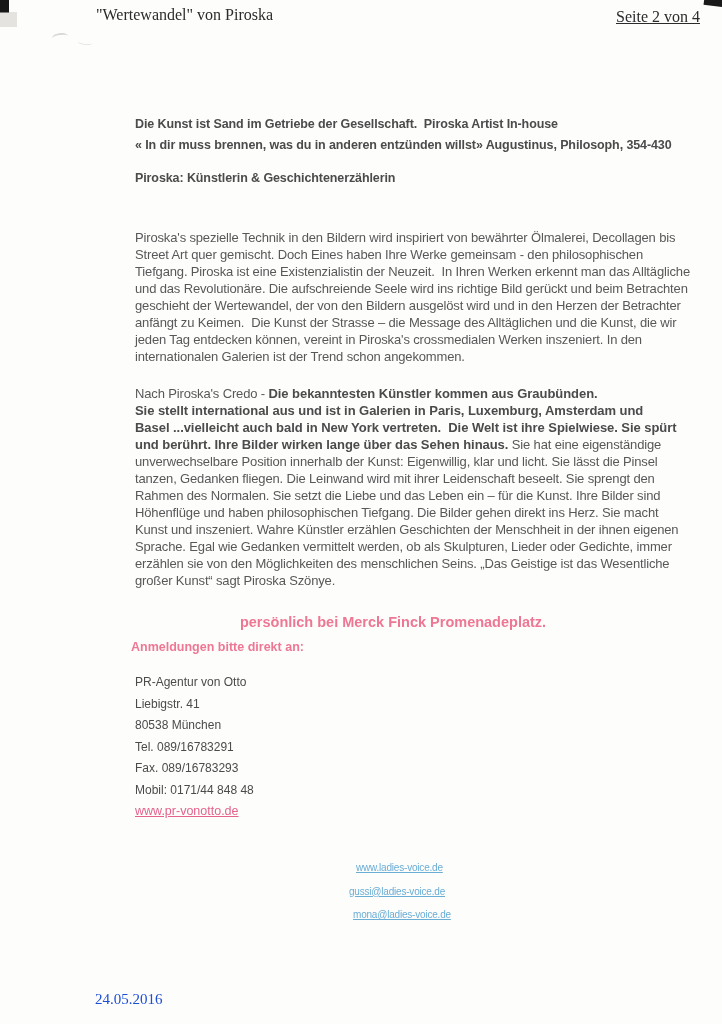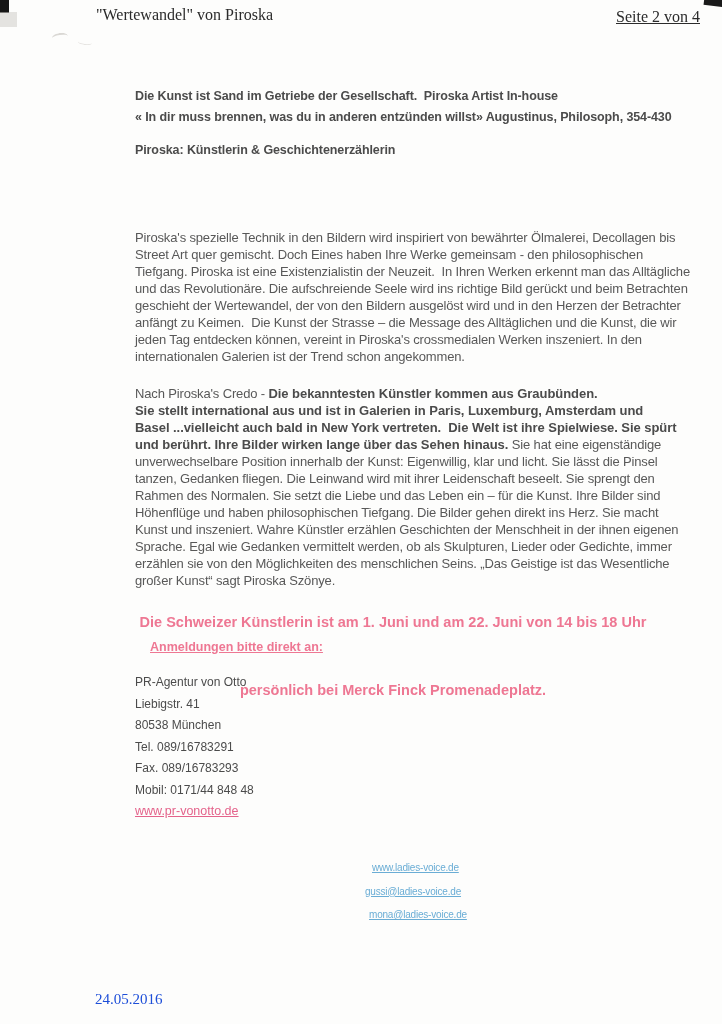--- a/index.html
+++ b/index.html
@@ -15,20 +15,21 @@
   .abs { position: absolute; }
   .serif { font-family: "Liberation Serif", serif; color: var(--header_text); }
   .header-text { font-size: 16px; }
 
   .intro-line {
     font-size: 12.5px;
     font-weight: bold;
     color: var(--bold);
     letter-spacing: -0.1px;
     white-space: pre;
+    margin-top: 28px;
   }
   .hero-rest { font-weight: normal; color: var(--body); }
 
   .body-par {
     width: 557px;
     font-size: 13px;
     line-height: 17px;
     letter-spacing: -0.15px;
     color: var(--body);
     white-space: pre-wrap;
@@ -61,21 +62,21 @@
     white-space: pre;
   }
   .link-pink {
     font-size: 12.5px;
     color: var(--link_pink);
     text-decoration: underline;
     line-height: 21.5px;
     cursor: pointer;
     white-space: pre;
   }
-  .footer-links { line-height: 10px; margin-left: 16px; }
+  .footer-links { line-height: 10px; }
   .footer-link {
     display: block;
     font-size: 10px;
     letter-spacing: -0.2px;
     color: var(--link_blue);
     text-decoration: underline;
     margin-bottom: 13.5px;
     cursor: pointer;
     white-space: pre;
   }
@@ -106,25 +107,24 @@
   <div class="abs intro-line" style="left:135px; top:110px;">« In dir muss brennen, was du in anderen entzünden willst» Augustinus, Philosoph, 354-430</div>
   <div class="abs intro-line" style="left:135px; top:143px;">Piroska: Künstlerin &amp; Geschichtenerzählerin</div>
 
   <div class="abs body-par" style="left:135px; top:203px;">Piroska's spezielle Technik in den Bildern wird inspiriert von bewährter Ölmalerei, Decollagen bis Street Art quer gemischt. Doch Eines haben Ihre Werke gemeinsam - den philosophischen Tiefgang. Piroska ist eine Existenzialistin der Neuzeit.  In Ihren Werken erkennt man das Alltägliche und das Revolutionäre. Die aufschreiende Seele wird ins richtige Bild gerückt und beim Betrachten geschieht der Wertewandel, der von den Bildern ausgelöst wird und in den Herzen der Betrachter anfängt zu Keimen.  Die Kunst der Strasse – die Message des Alltäglichen und die Kunst, die wir jeden Tag entdecken können, vereint in Piroska's crossmedialen Werken inszeniert. In den internationalen Galerien ist der Trend schon angekommen.</div>
 
   <div class="abs body-par" style="left:135px; top:359px;"><span>Nach Piroska's Credo - </span><span class="b">Die bekanntesten Künstler kommen aus Graubünden.
 </span><span class="b">Sie stellt international aus und ist in Galerien in Paris, Luxemburg, Amsterdam und
 </span><span class="b">Basel ...vielleicht auch bald in New York vertreten.  Die Welt ist ihre Spielwiese. Sie spürt und berührt. Ihre Bilder wirken lange über das Sehen hinaus.</span><span> Sie hat eine eigenständige unverwechselbare Position innerhalb der Kunst: Eigenwillig, klar und licht. Sie lässt die Pinsel tanzen, Gedanken fliegen. Die Leinwand wird mit ihrer Leidenschaft beseelt. Sie sprengt den Rahmen des Normalen. Sie setzt die Liebe und das Leben ein – für die Kunst. Ihre Bilder sind Höhenflüge und haben philosophischen Tiefgang. Die Bilder gehen direkt ins Herz. Sie macht Kunst und inszeniert. Wahre Künstler erzählen Geschichten der Menschheit in der ihnen eigenen Sprache. Egal wie Gedanken vermittelt werden, ob als Skulpturen, Lieder oder Gedichte, immer erzählen sie von den Möglichkeiten des menschlichen Seins. „Das Geistige ist das Wesentliche großer Kunst“ sagt Piroska Szönye.</span></div>
 
   <div class="abs event-block" style="top:566px;">
-    <div>Die Schweizer Künstlerin ist am 1. Juni und am 22. Juni von 14 bis 18 Uhr</div>
     <div>persönlich bei Merck Finck Promenadeplatz.</div>
   </div>
 
-  <div class="abs pink-small" style="left:150px; top:640px;text-decoration:underline;">Anmeldungen bitte direkt an:</div>
+  <div class="abs pink-small" style="left:131px; top:640px;">Anmeldungen bitte direkt an:</div>
 
   <div class="abs" style="left:135px; top:672px;">
     <div class="contact-line">PR-Agentur von Otto</div>
     <div class="contact-line">Liebigstr. 41</div>
     <div class="contact-line">80538 München</div>
     <div class="contact-line">Tel. 089/16783291</div>
     <div class="contact-line">Fax. 089/16783293</div>
     <div class="contact-line">Mobil: 0171/44 848 48</div>
     <a class="link-pink">www.pr-vonotto.de</a>
   </div>

